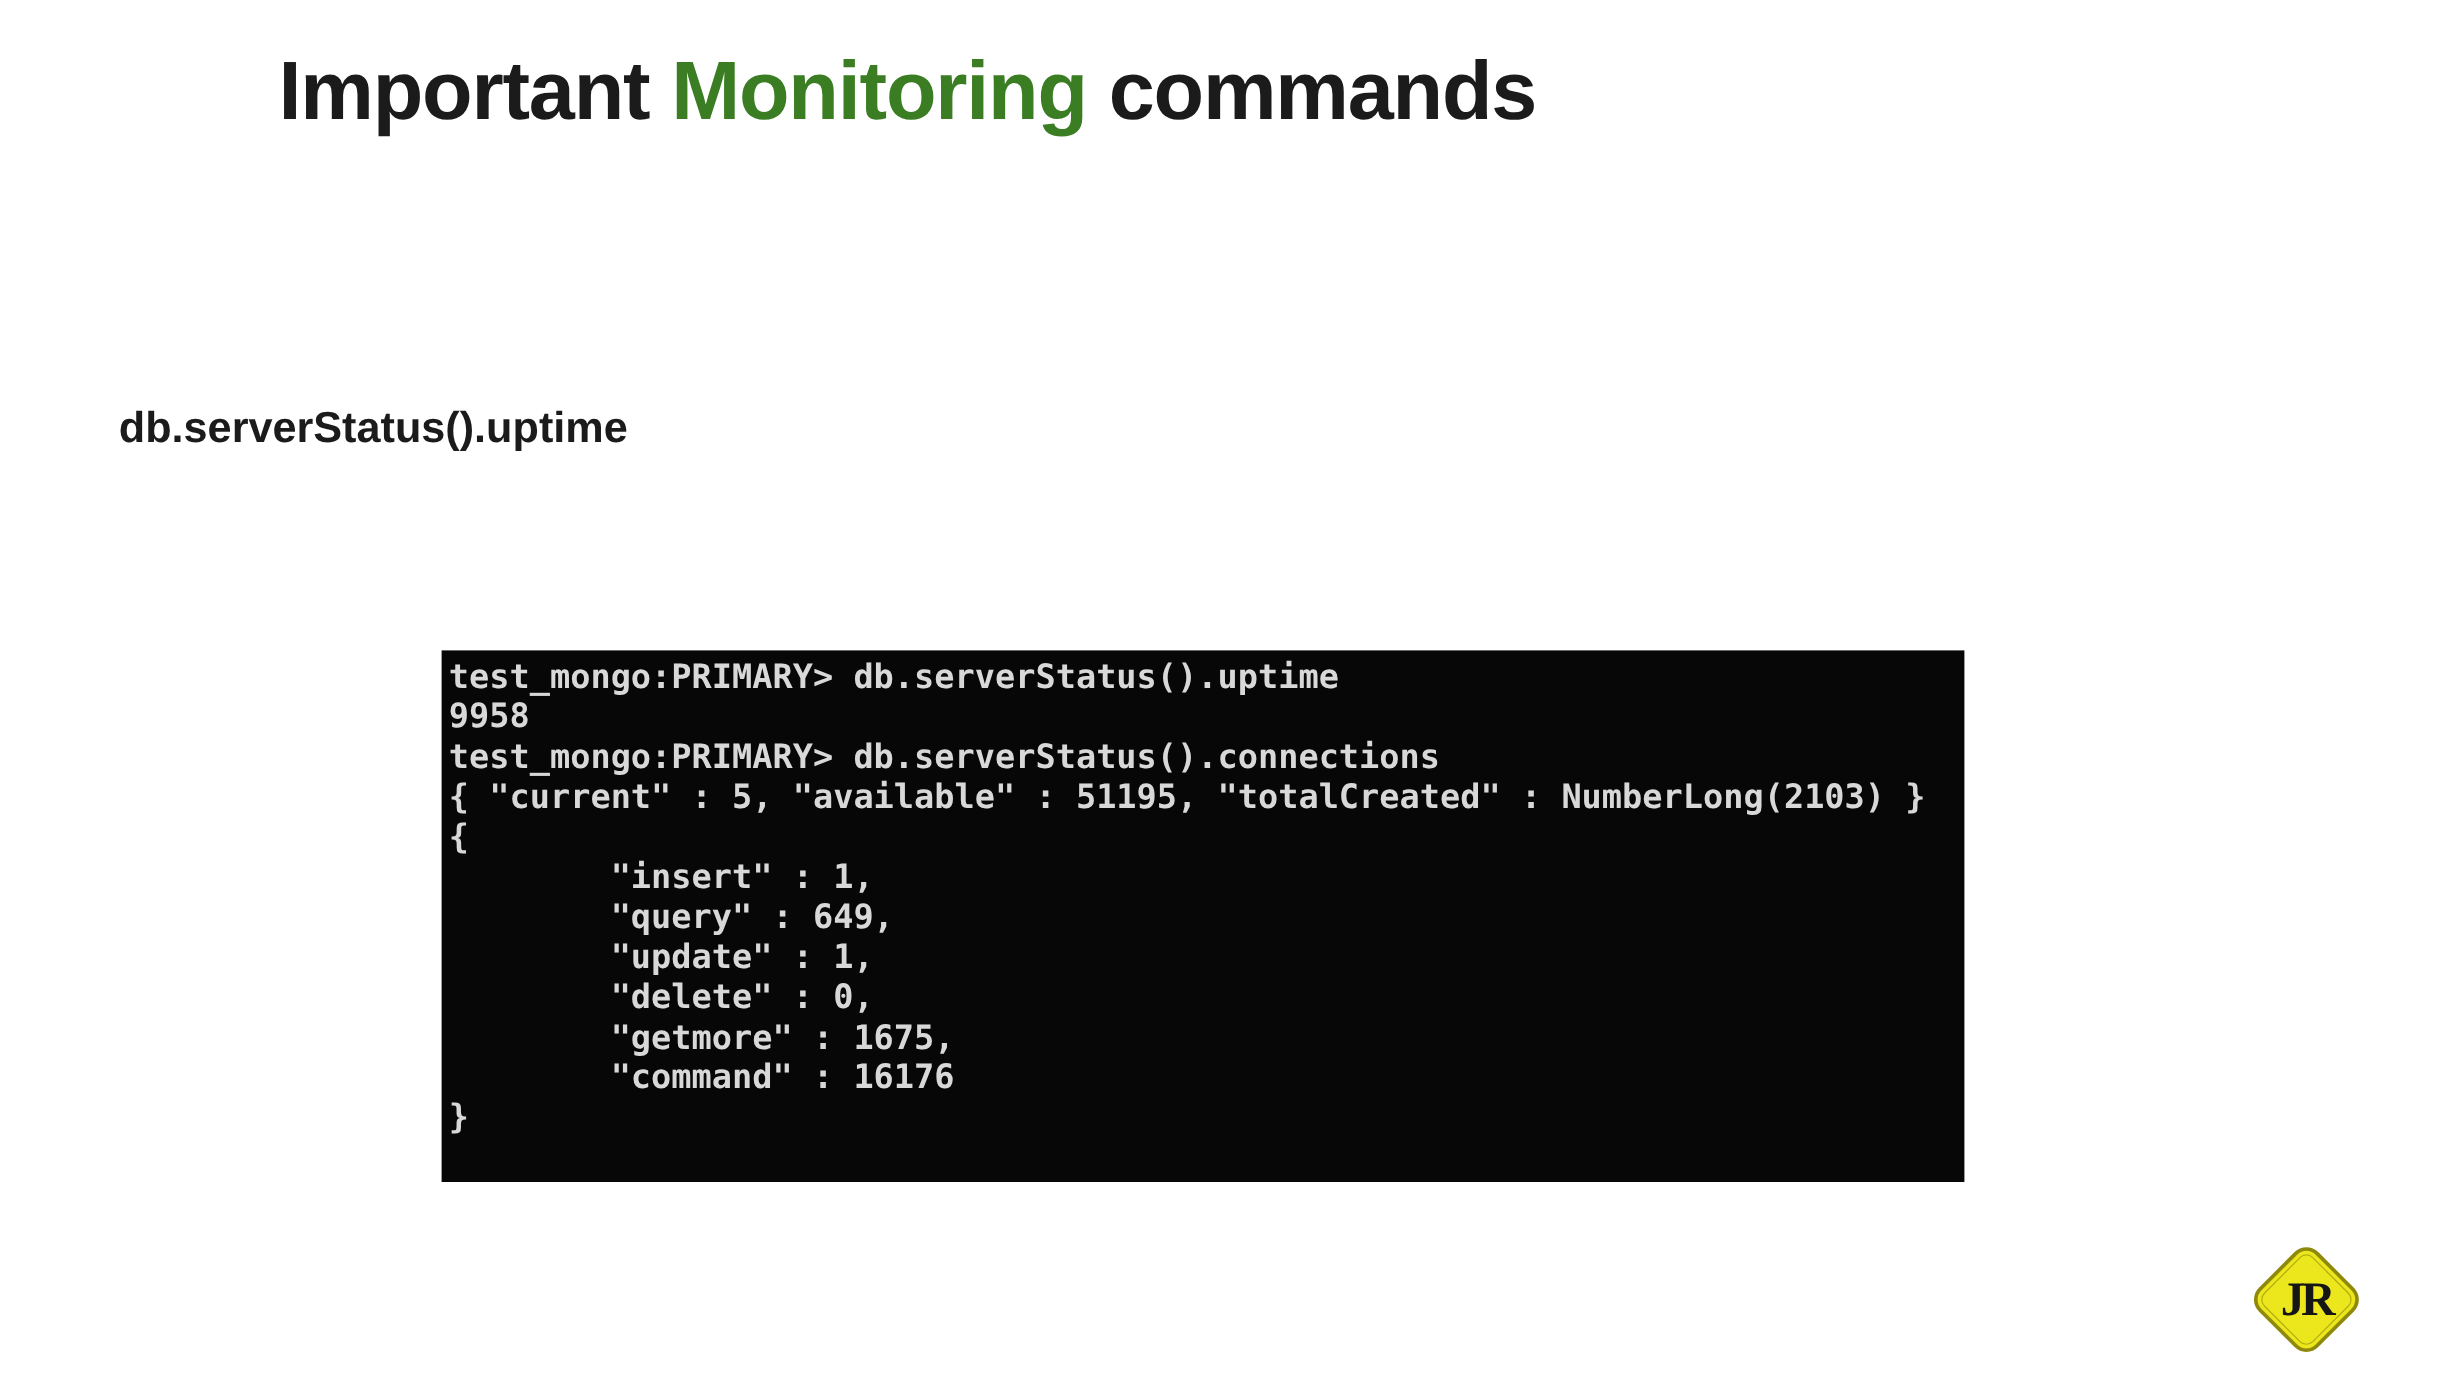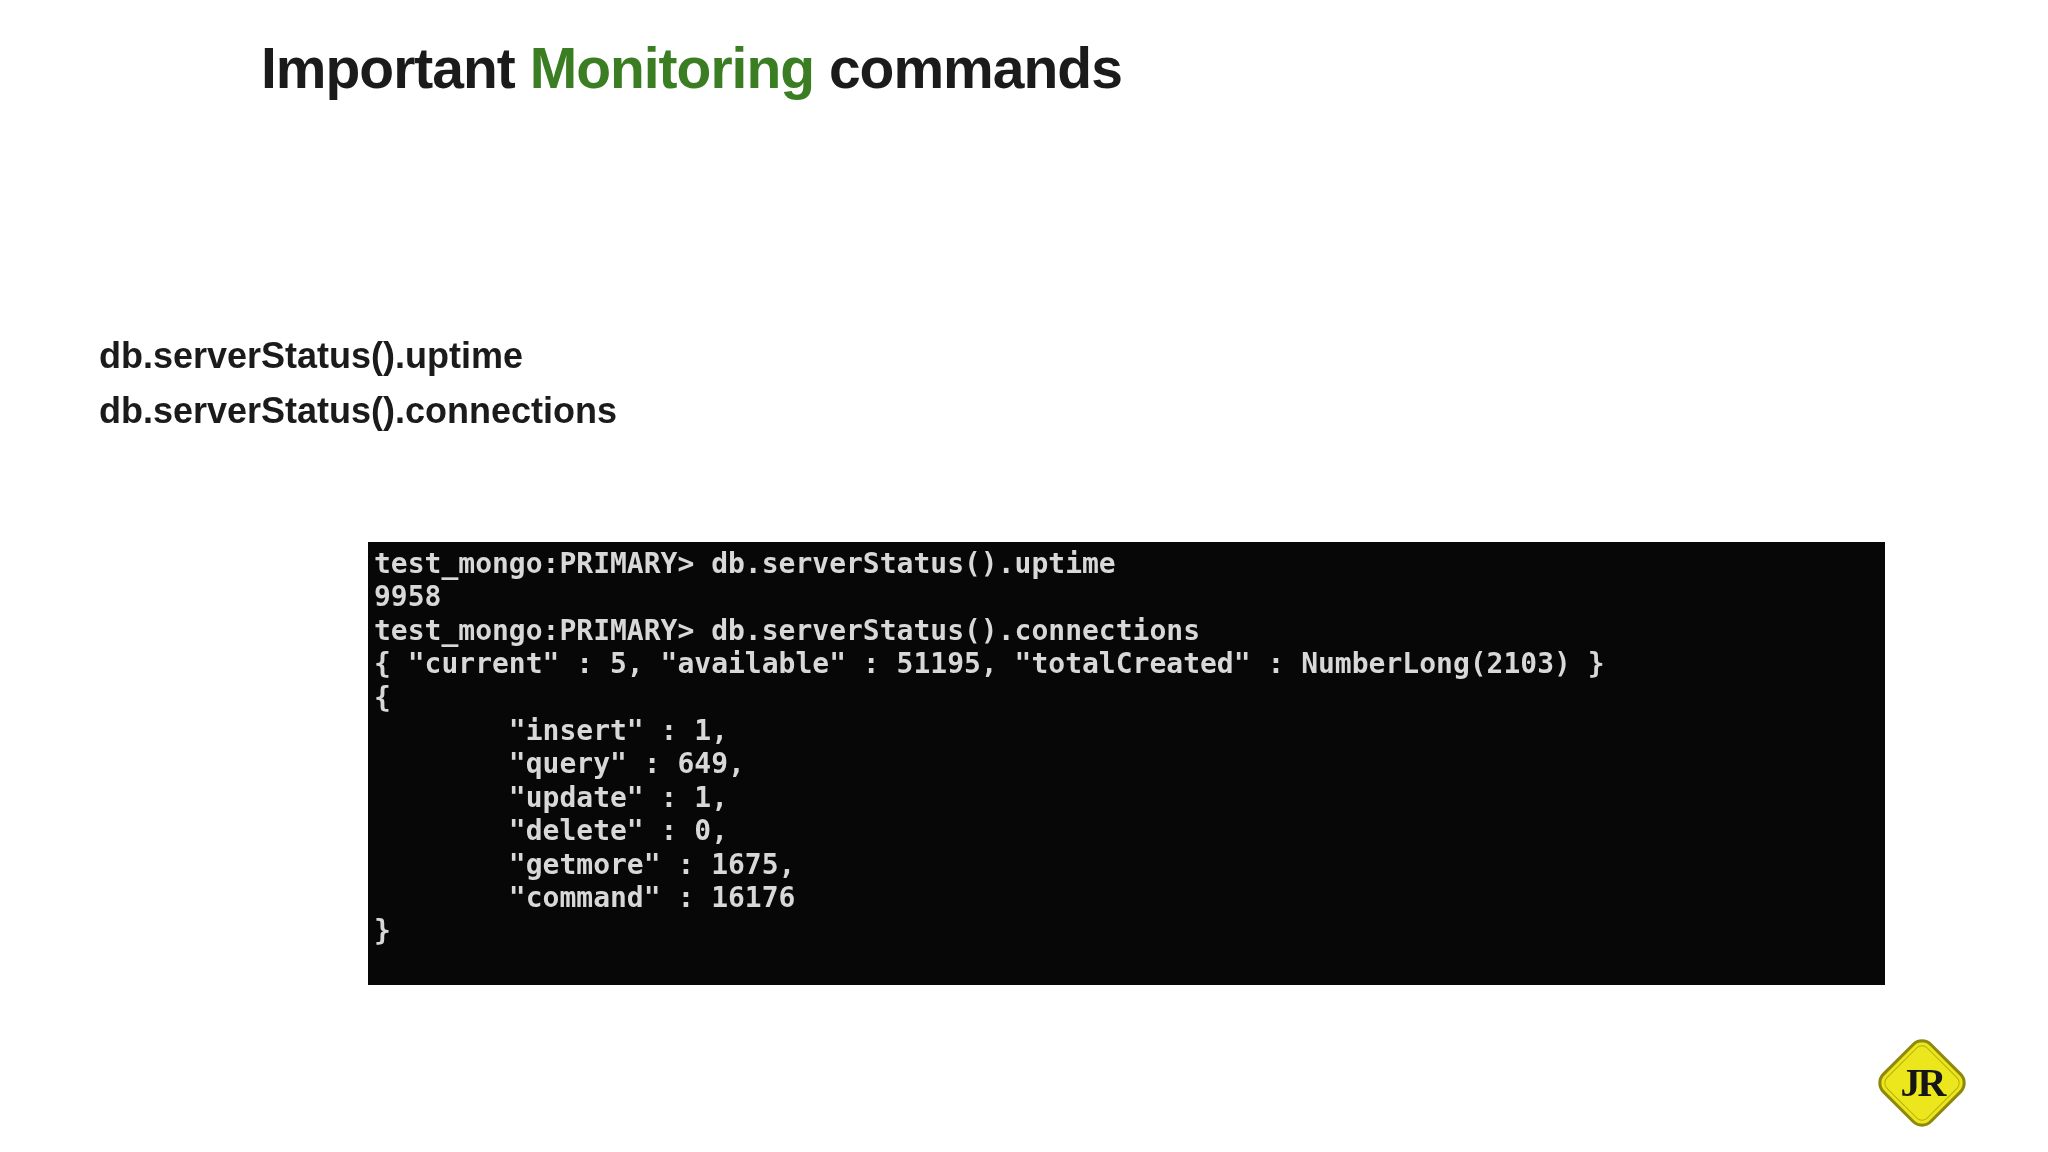--- a/index.html
+++ b/index.html
@@ -8,27 +8,26 @@
   #slide {
     position: relative;
     width: 2048px;
     height: 1152px;
     background: #ffffff;
   }
   .title {
     position: absolute;
     top: 36px;
     left: 232px;
-    font-size: 57px;
+    font-size: 69px;
     font-weight: bold;
     letter-spacing: -1px;
     color: #1b1b1b;
     white-space: nowrap;
     line-height: 1.15;
-    margin-left: 29px;
   }
   .title .highlight { color: #3a7d23; }
   .subtitle {
     position: absolute;
     top: 218px;
     left: 99px;
     font-size: 41px;
     color: #1b1b1b;
     white-space: nowrap;
   }
@@ -40,21 +39,21 @@
     font-size: 36px;
     font-weight: bold;
     color: #1b1b1b;
     line-height: 55px;
     white-space: nowrap;
   }
   .terminal {
     position: absolute;
     left: 368px;
     top: 542px;
-    width: 1517px;
+    width: 1269px;
     height: 443px;
     background: #070707;
     padding: 5px 0 0 6px;
     overflow: hidden;
   }
   .terminal .tline {
     font-family: "DejaVu Sans Mono", monospace;
     font-weight: bold;
     font-size: 28px;
     line-height: 33.4px;
@@ -91,21 +90,20 @@
 </head>
 <body>
 
 <div id="slide">
 
   <h1 class="title"><span>Important </span><span class="highlight">Monitoring</span><span> commands</span></h1>
 
 
   <div class="commands">
     <div>db.serverStatus().uptime</div>
-    <div>db.serverStatus().connections</div>
   </div>
 
   <div class="terminal">
     <div class="tline">test_mongo:PRIMARY&gt; db.serverStatus().uptime</div>
     <div class="tline">9958</div>
     <div class="tline">test_mongo:PRIMARY&gt; db.serverStatus().connections</div>
     <div class="tline">{ "current" : 5, "available" : 51195, "totalCreated" : NumberLong(2103) }</div>
     <div class="tline">{</div>
     <div class="tline">        "insert" : 1,</div>
     <div class="tline">        "query" : 649,</div>

